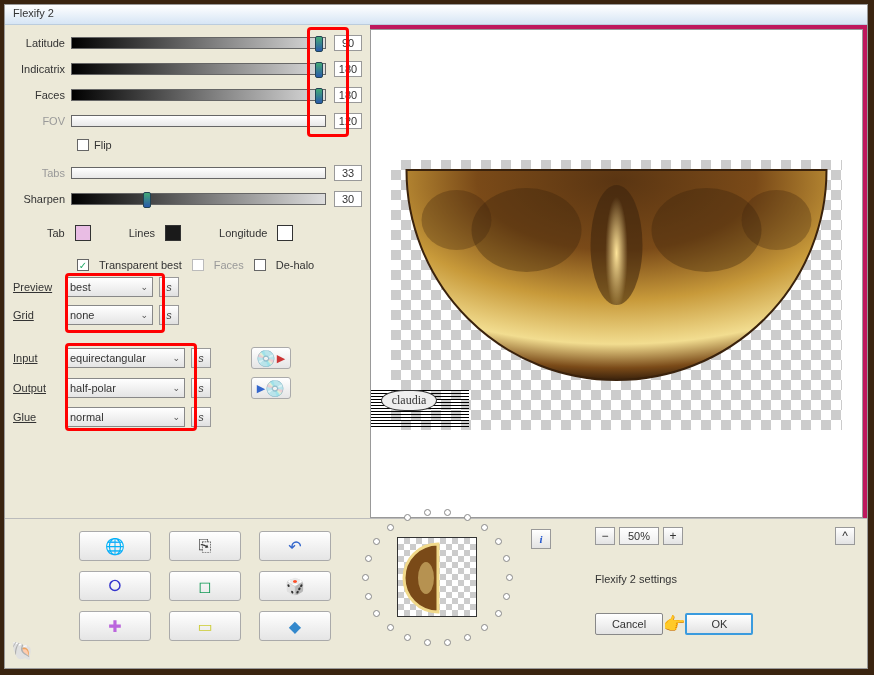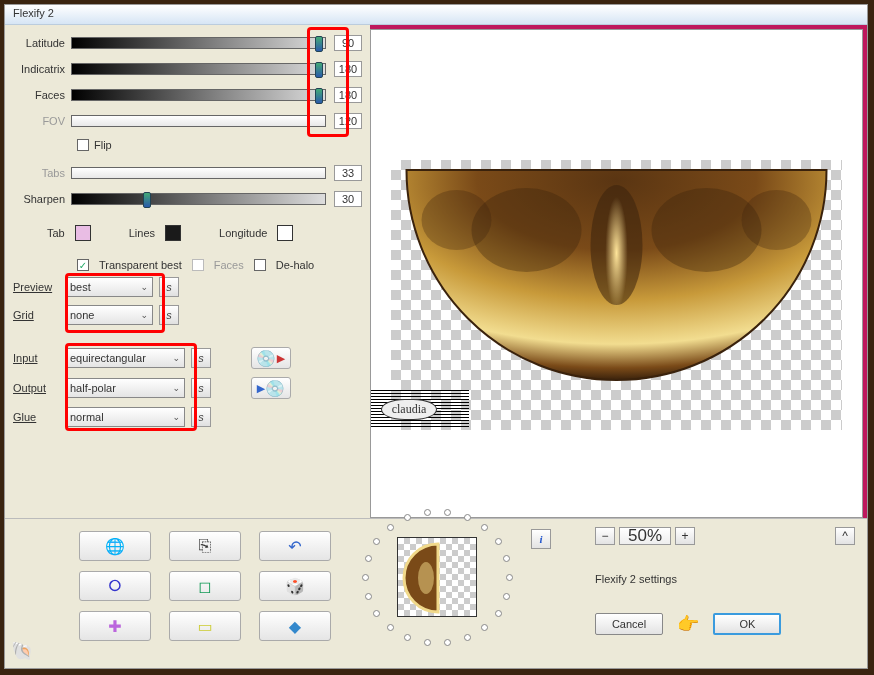--- a/index.html
+++ b/index.html
@@ -157,21 +157,21 @@
     width: 80px; height: 80px;
     border: 1px solid #333;
     background: repeating-conic-gradient(#ccc 0 25%, #fff 0 50%) 0 0/12px 12px;
     overflow:hidden;
   }
   .dots-ring { position:absolute; left:0; top:-4px; width:160px; height:140px; }
   .dot { position:absolute; width:7px; height:7px; border-radius:50%; background:#fff; border:1px solid #888; }
   .info-btn { width:20px; height:20px; border:1px solid #999; background:linear-gradient(#fff,#e3e3e3); display:flex; align-items:center; justify-content:center; font-family:serif; font-weight:bold; color:#2255cc; font-style:italic; }
   .zoom-grp { display:flex; gap:4px; align-items:center; }
   .zoom-btn { width:20px; height:18px; border:1px solid #999; background:linear-gradient(#fff,#e3e3e3); display:flex; align-items:center; justify-content:center; font-size:12px; }
-  .zoom-val { width:52px; height:18px; border:1px solid #999; background:linear-gradient(#fff,#eee); display:flex; align-items:center; justify-content:center; font-size:17px; }
+  .zoom-val { width:40px; height:18px; border:1px solid #999; background:linear-gradient(#fff,#eee); display:flex; align-items:center; justify-content:center; font-size:11px; }
   .settings-label { font-size:11px; color:#333; }
   .dlg-btn {
     min-width: 68px; height: 22px;
     border: 1px solid #888;
     background: linear-gradient(#fff,#e3e3e3);
     display:inline-flex; align-items:center; justify-content:center;
     font-size: 11px;
     border-radius: 2px;
   }
   .dlg-btn.primary { border: 2px solid #3a9bde; }
@@ -354,21 +354,21 @@
             <ellipse cx="220" cy="85" rx="26" ry="60" fill="#3a220c" opacity="0.55"></ellipse>
             <ellipse cx="220" cy="100" rx="14" ry="70" fill="url(#hi)"></ellipse>
             <ellipse cx="130" cy="70" rx="55" ry="42" fill="#3a220c" opacity="0.35"></ellipse>
             <ellipse cx="310" cy="70" rx="55" ry="42" fill="#3a220c" opacity="0.35"></ellipse>
             <ellipse cx="60" cy="60" rx="35" ry="30" fill="#3a220c" opacity="0.30"></ellipse>
             <ellipse cx="380" cy="60" rx="35" ry="30" fill="#3a220c" opacity="0.30"></ellipse>
           </svg>
         </div>
 
         <div style="position:absolute; left:-22px; top:360px; width:120px; text-align:center;">
-          <div style="background:repeating-linear-gradient(#000 0 1px, transparent 1px 3px); height:38px; display:flex; align-items:center; justify-content:center;">
+          <div style="background:repeating-linear-gradient(#000 0 1px, transparent 1px 3px); height:38px; display:flex; align-items:flex-start; justify-content:center;">
             <div style="background:#eee; border:1px solid #333; border-radius:50%/60%; padding:2px 10px; font-family:cursive; font-size:12px;">claudia</div>
           </div>
         </div>
       </div>
     </div>
 
     <div class="lower">
 
       <div style="width:330px;">
         <div class="btn-grid">
@@ -446,21 +446,21 @@
           <div class="zoom-grp">
             <div class="zoom-btn">−</div>
             <div class="zoom-val">50%</div>
             <div class="zoom-btn">+</div>
           </div>
           <div style="margin-left:auto;">
             <div class="zoom-btn">^</div>
           </div>
         </div>
         <div class="settings-label">Flexify 2 settings</div>
-        <div style="display:flex; gap:14px; align-items:flex-end;">
+        <div style="display:flex; align-items:flex-end;">
           <div class="dlg-btn">Cancel</div>
           <span style="font-size:18px;">👉</span>
           <div class="dlg-btn primary">OK</div>
         </div>
       </div>
 
     </div>
   </div>
 </div>
 

